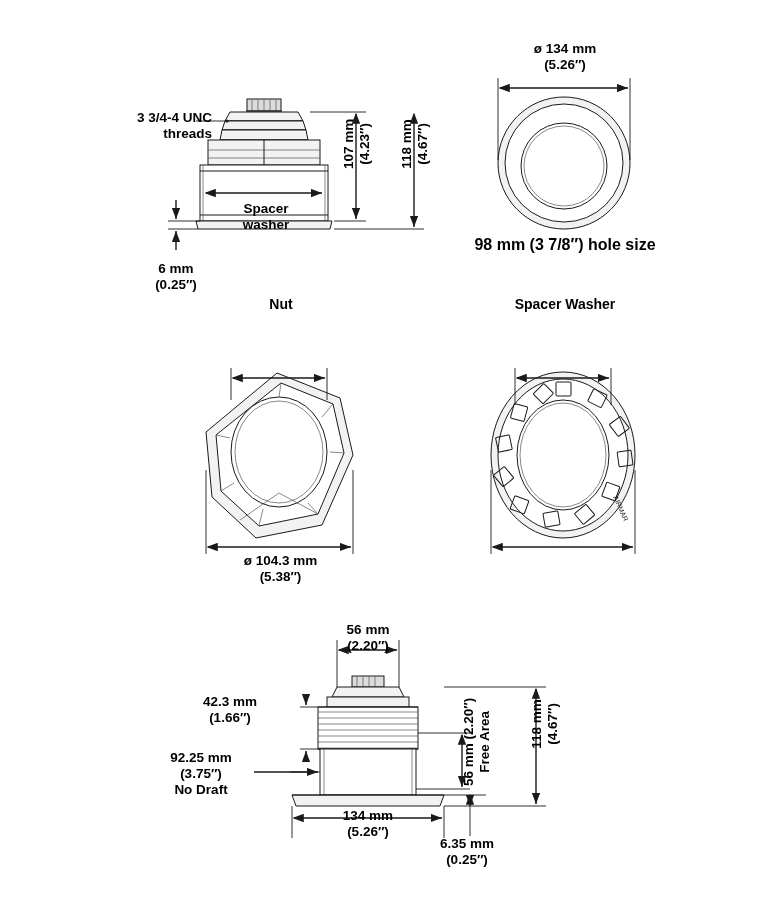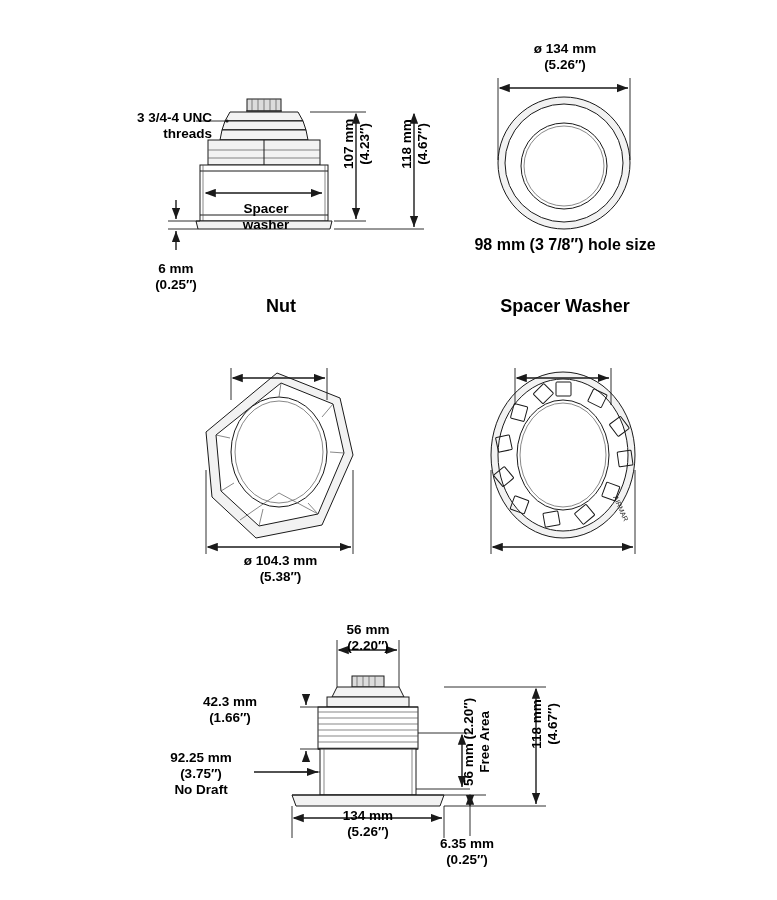--- a/index.html
+++ b/index.html
@@ -22,21 +22,21 @@
     font-weight: 700;
     line-height: 1.18;
     white-space: pre;
     color: #000;
   }
   .lbl.c { text-align: center; }
   .lbl.r { text-align: center; }
   .lbl.l { text-align: right; }
   .heading {
     position: absolute;
-    font-size: 18px;
+    font-size: 14px;
     font-weight: 700;
     text-align: center;
     white-space: pre;
   }
   svg.ov {
     position: absolute;
     left: 0;
     top: 0;
     width: 777px;
     height: 900px;

